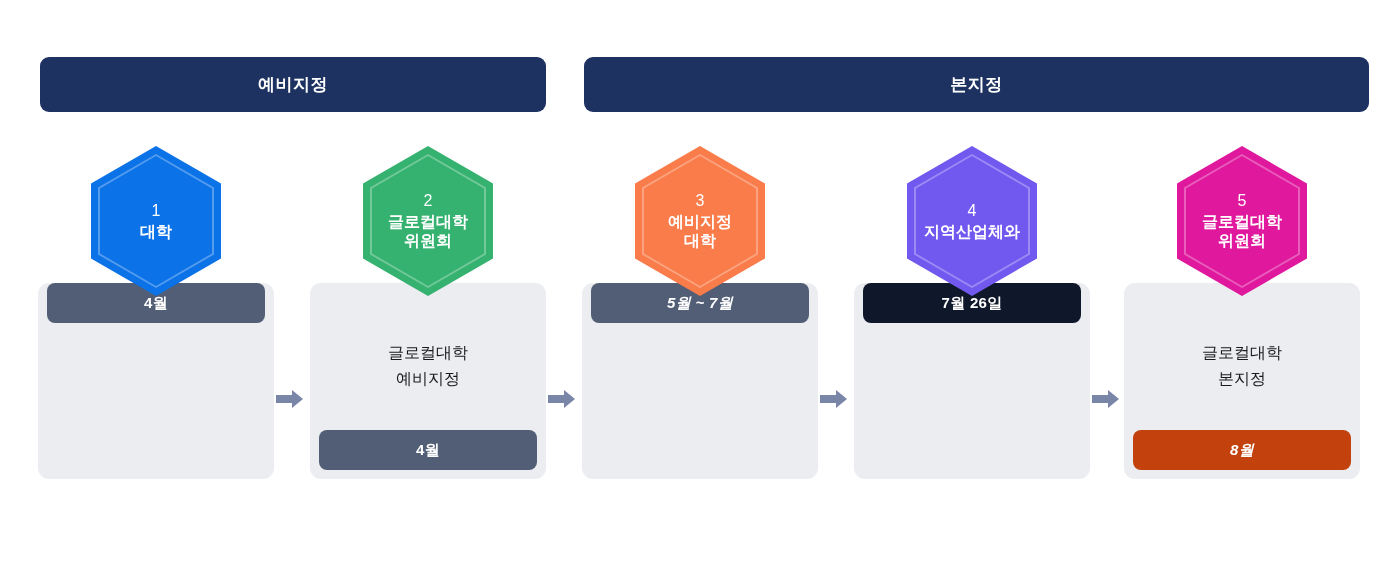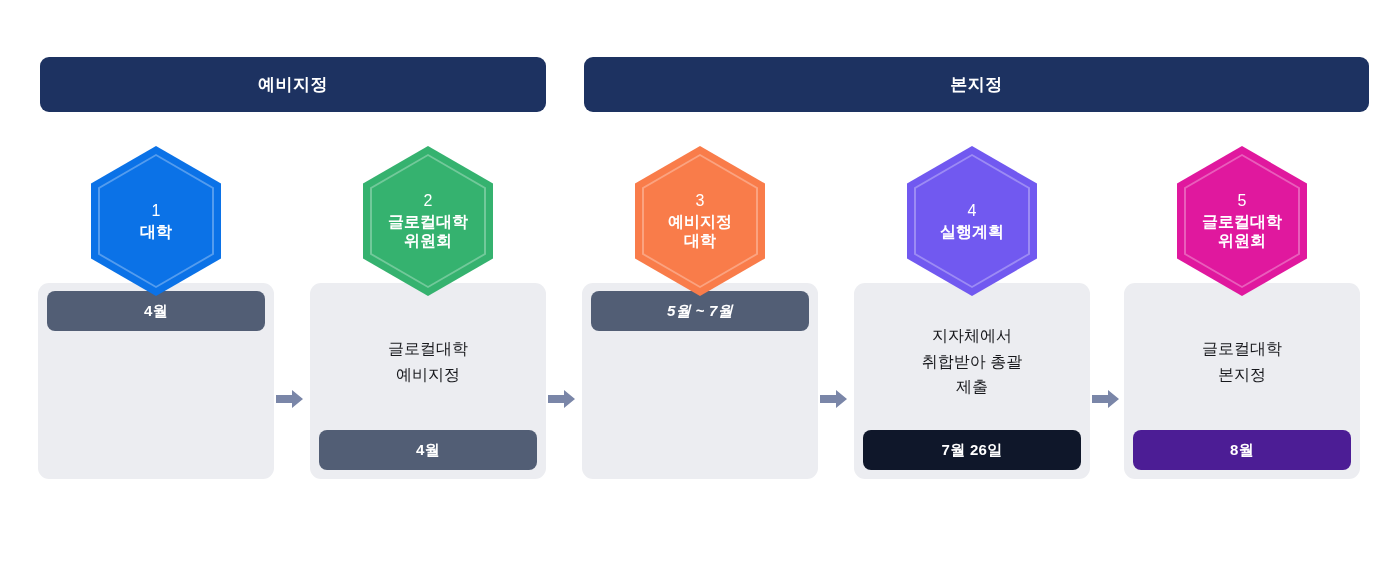--- a/index.html
+++ b/index.html
@@ -106,21 +106,21 @@
     padding: 18px 10px 0 10px;
   }
   .card-text {
     text-align: center;
     font-size: 16px;
     color: #17181c;
     line-height: 1.62;
     white-space: pre-line;
   }
   .card-footer {
-    margin: 8px 9px 9px 9px;
+    margin: 0 9px 9px 9px;
     height: 40px;
     background: #525e75;
     border-radius: 8px;
     color: #ffffff;
     font-size: 15px;
     font-weight: bold;
     display: flex;
     align-items: center;
     justify-content: center;
     letter-spacing: 0.3px;
@@ -206,30 +206,25 @@
     </div>
   </div>
 
   <div id="step-3" class="step">
     <div class="hex-wrap">
       <div class="hex" style="background: rgb(113, 89, 240);">
         <div class="hex-inner-line"></div>
         <div class="hex-inner-fill" style="background: rgb(113, 89, 240);"></div>
         <div class="hex-text">
           <span class="hex-num">4</span>
-          <span class="hex-label">실행계획</span>
-        </div>
-      </div>
-    </div>
-    <div class="card" style="background: rgb(236, 237, 241);">
-      <div class="card-body">
-        <div class="card-text">지자체에서
-취합받아 총괄
-제출</div>
-      </div>
+          <span class="hex-label">지역산업체와</span>
+        </div>
+      </div>
+    </div>
+    <div class="card" style="background: rgb(236, 237, 241);">
       <div class="card-footer" style="background: #0f172a;">7월 26일</div>
     </div>
   </div>
 
   <div id="step-4" class="step">
     <div class="hex-wrap">
       <div class="hex" style="background: rgb(224, 24, 158);">
         <div class="hex-inner-line"></div>
         <div class="hex-inner-fill" style="background: rgb(224, 24, 158);"></div>
         <div class="hex-text">
@@ -237,21 +232,21 @@
           <span class="hex-label">글로컬대학
 위원회</span>
         </div>
       </div>
     </div>
     <div class="card" style="background: rgb(236, 237, 241);">
       <div class="card-body">
         <div class="card-text">글로컬대학
 본지정</div>
       </div>
-      <div class="card-footer" style="background: #4c1d95;">8월</div>
+      <div class="card-footer" style="background: #c2410c; font-style: italic;">8월</div>
     </div>
   </div>
 
   <div id="arrow-0" class="arrow">
     <svg viewBox="0 0 28 20">
         <path d="M0 6 H16 V1 L27 10 L16 19 V14 H0 Z" fill="#7a86a8"></path>
       </svg>
   </div>
   <div id="arrow-1" class="arrow">
     <svg viewBox="0 0 28 20">

